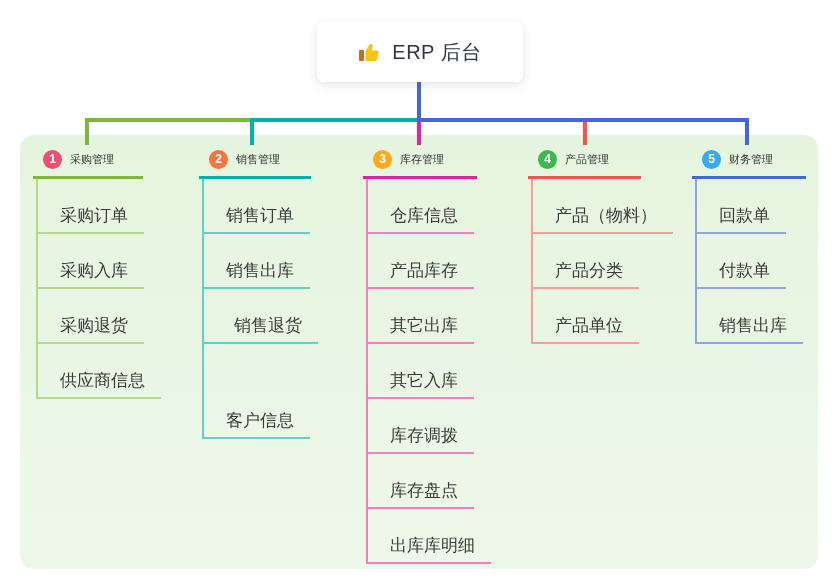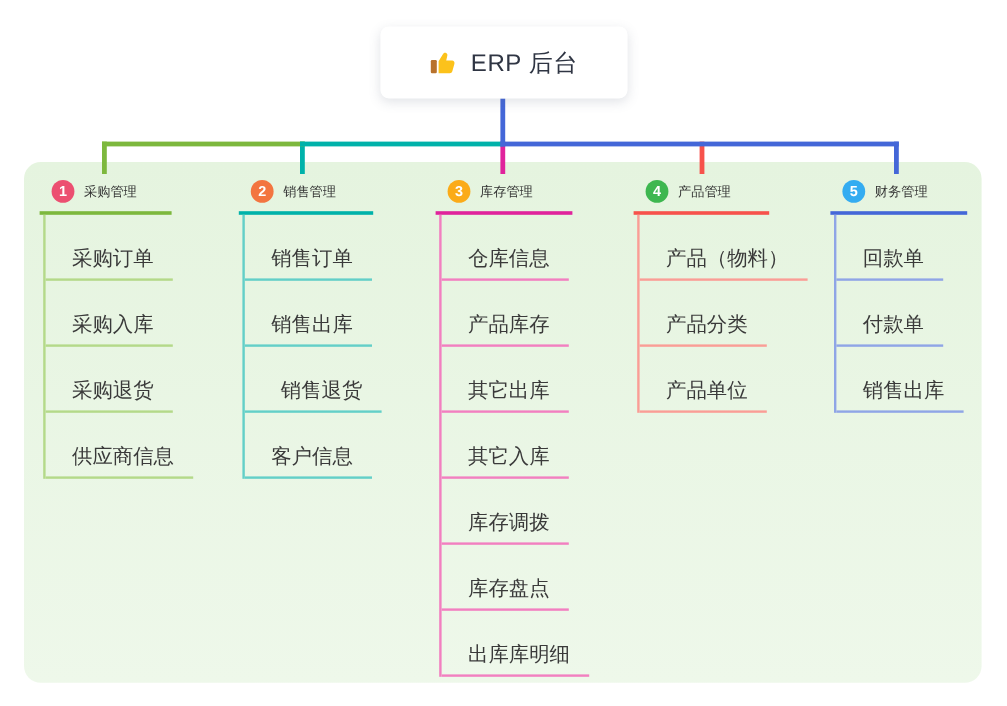--- a/index.html
+++ b/index.html
@@ -103,21 +103,21 @@
         <div class="children" style="border-left-color: rgb(99, 207, 200);">
           <div class="child" style="border-bottom-color: rgb(99, 207, 200); justify-content: flex-end;">
             <span class="child-label">销售订单</span>
           </div>
           <div class="child" style="border-bottom-color: rgb(99, 207, 200);">
             <span class="child-label">销售出库</span>
           </div>
           <div class="child" style="border-bottom-color: rgb(99, 207, 200); padding-left: 30px;">
             <span class="child-label">销售退货</span>
           </div>
-          <div class="child" style="border-bottom-color: rgb(99, 207, 200);">
+          <div class="child" style="border-bottom-color: rgb(99, 207, 200); margin-top: 40px;">
             <span class="child-label">客户信息</span>
           </div>
         </div>
       </div>
       <div class="branch" style="left: 363px;">
         <div class="branch-header" style="width: 114px; border-bottom-color: rgb(224, 35, 156);">
           <span class="badge" style="background: rgb(251, 171, 24);">3</span>
           <span class="branch-label">库存管理</span>
         </div>
         <div class="children" style="border-left-color: rgb(242, 127, 192);">

